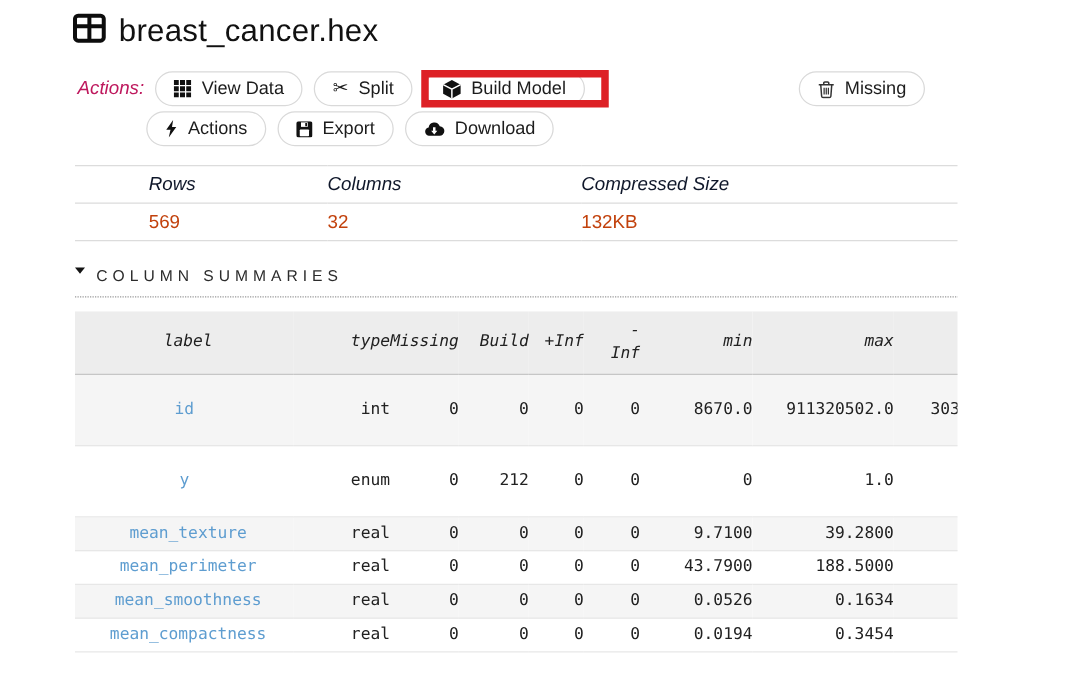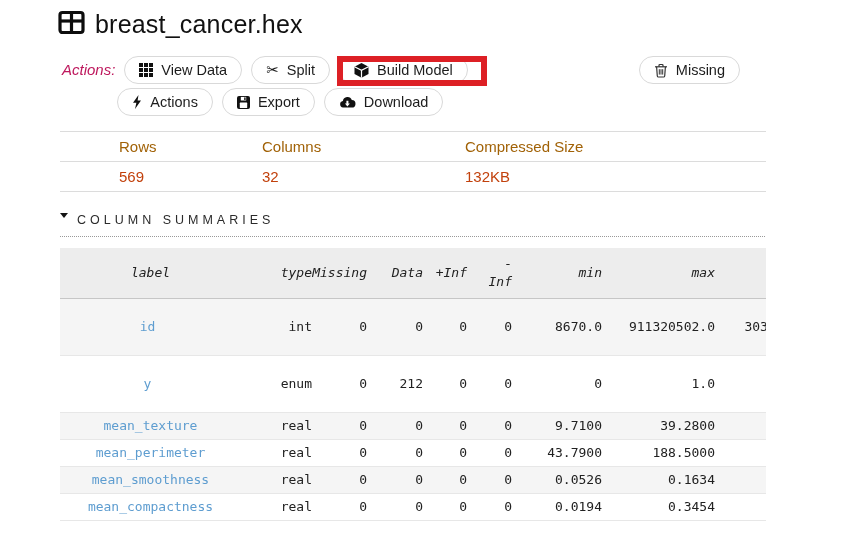--- a/index.html
+++ b/index.html
@@ -28,21 +28,21 @@
   .delete-btn { position:absolute; right:0; top:0; }
   .scissors { font-size:15px; line-height:14px; }
   
   .hl-box {
     position:absolute; left:337px; top:56px; width:150px; height:30px;
     border:6px solid #dd2025; z-index:6; pointer-events:none;
   }
   
   .summary-table { border-collapse:collapse; table-layout:fixed; width:773px; margin:15px 0 0 60px; font-size:15px; }
   .summary-table th {
-    font-weight:normal; text-align:left; color:#a16207;
+    font-style:italic; font-weight:normal; text-align:left; color:#0f172a;
     border-top:1px solid #dcdcdc; border-bottom:1px solid #dcdcdc; padding:6px 0;
   }
   .summary-table td { text-align:left; padding:6px 0; border-bottom:1px solid #dcdcdc; color:#c2410c; }
   .summary-table .c1 { padding-left:59px; }
   
   .colsum-head {
     display:flex; gap:9px;
     margin:21px 0 0 60px; width:767px; padding-bottom:9px;
     border-bottom:1px dotted #999;
     font-size:12.5px; font-weight:500; letter-spacing:4px; color:#2b2b2b;
@@ -205,21 +205,21 @@
           <col style="width:45px">
           <col style="width:90px">
           <col style="width:113px">
           <col style="width:92px">
       </colgroup>
       <thead>
           <tr>
             <th class="label-col">label</th>
             <th>type</th>
             <th>Missing</th>
-            <th>Data</th>
+            <th>Build</th>
             <th>+Inf</th>
             <th>-
 Inf</th>
             <th>min</th>
             <th>max</th>
             <th></th>
           </tr>
         </thead>
       <tbody>
           <tr class="tall">

